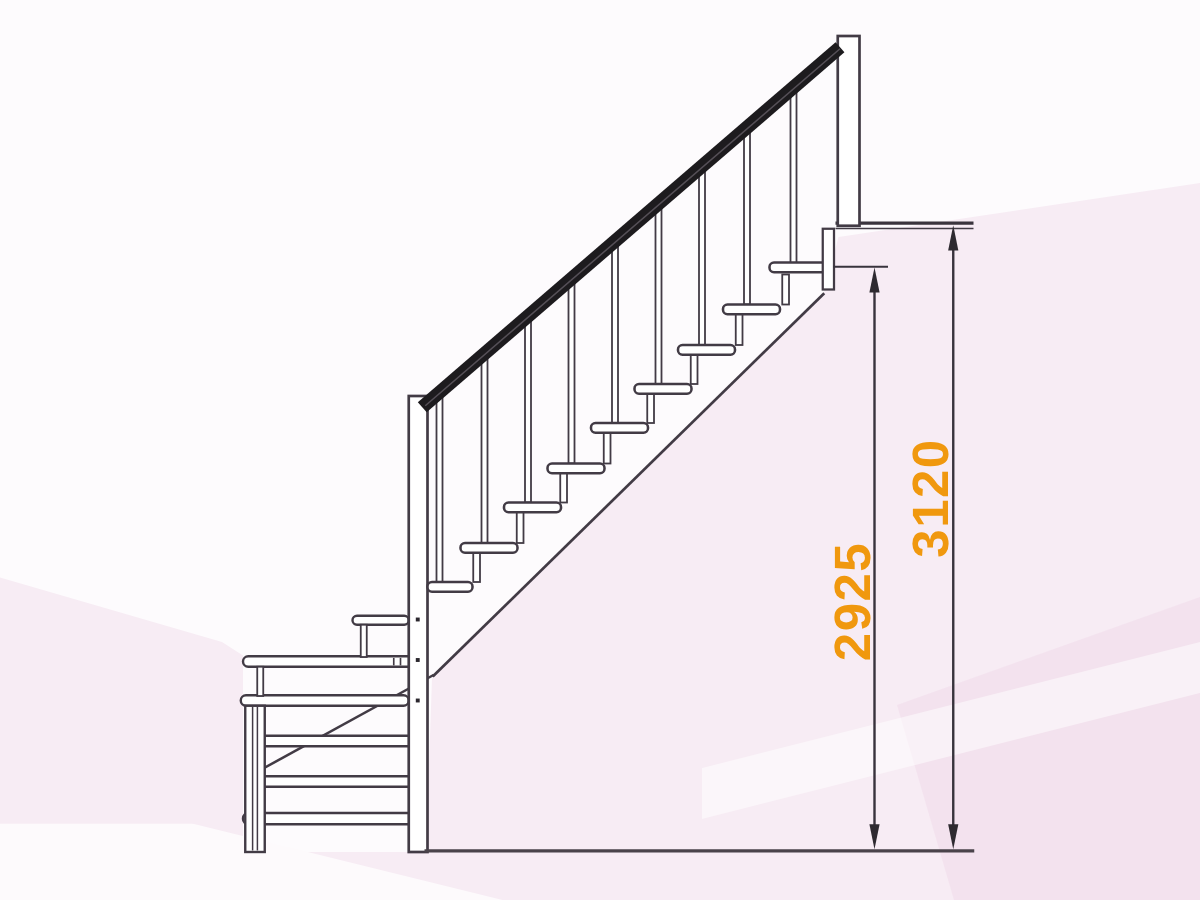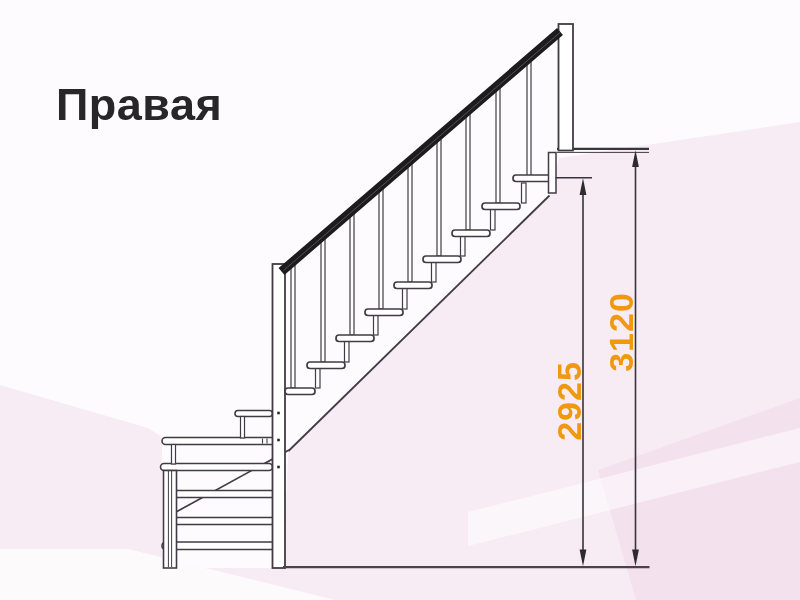--- a/index.html
+++ b/index.html
@@ -127,16 +127,15 @@
       <path d="M583,178.3 L579.6,195 L586.4,195 Z" stroke="none"></path>
       <path d="M583,566.2 L579.6,549.5 L586.4,549.5 Z" stroke="none"></path>
     </g>
     <g stroke="#38333c" fill="#2e2a30">
       <line x1="635.5" y1="166" x2="635.5" y2="551" stroke-width="1.6"></line>
       <path d="M635.5,150.2 L632.1,167 L638.9,167 Z" stroke="none"></path>
       <path d="M635.5,566.2 L632.1,549.5 L638.9,549.5 Z" stroke="none"></path>
     </g>
   </svg>
 
-  <h1 class="page-title">Правая</h1>
   <div class="dim-label lbl-2925">2925</div>
   <div class="dim-label lbl-3120">3120</div>
 </div>
 
 </body></html>

